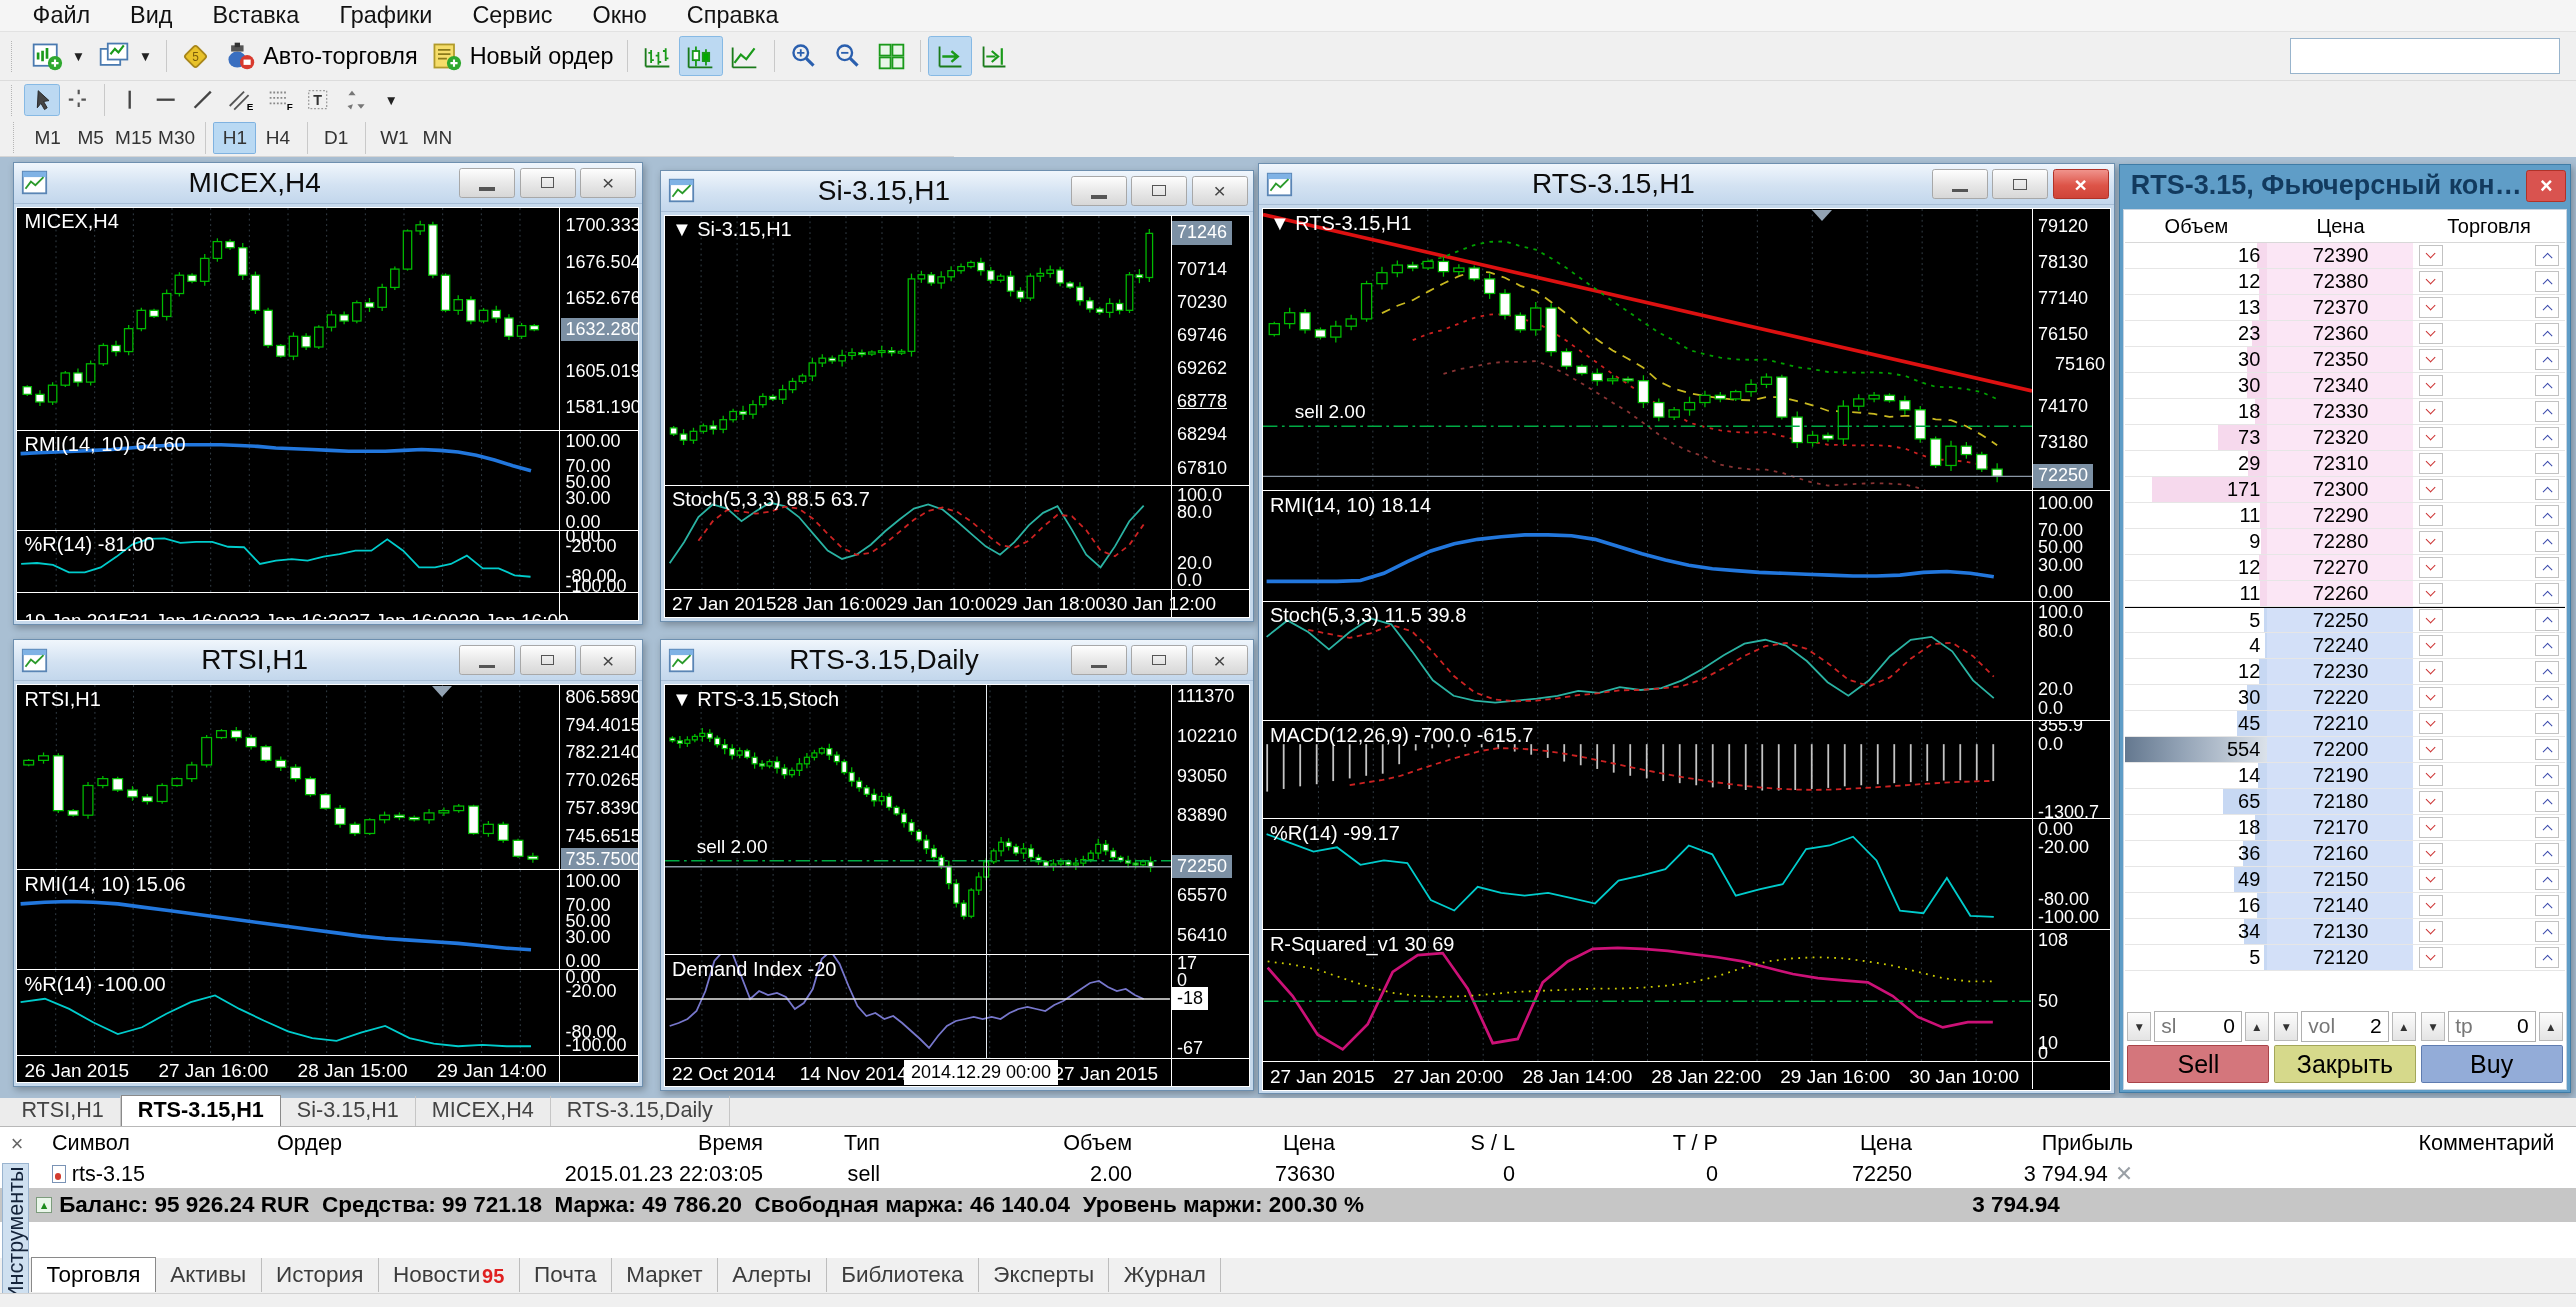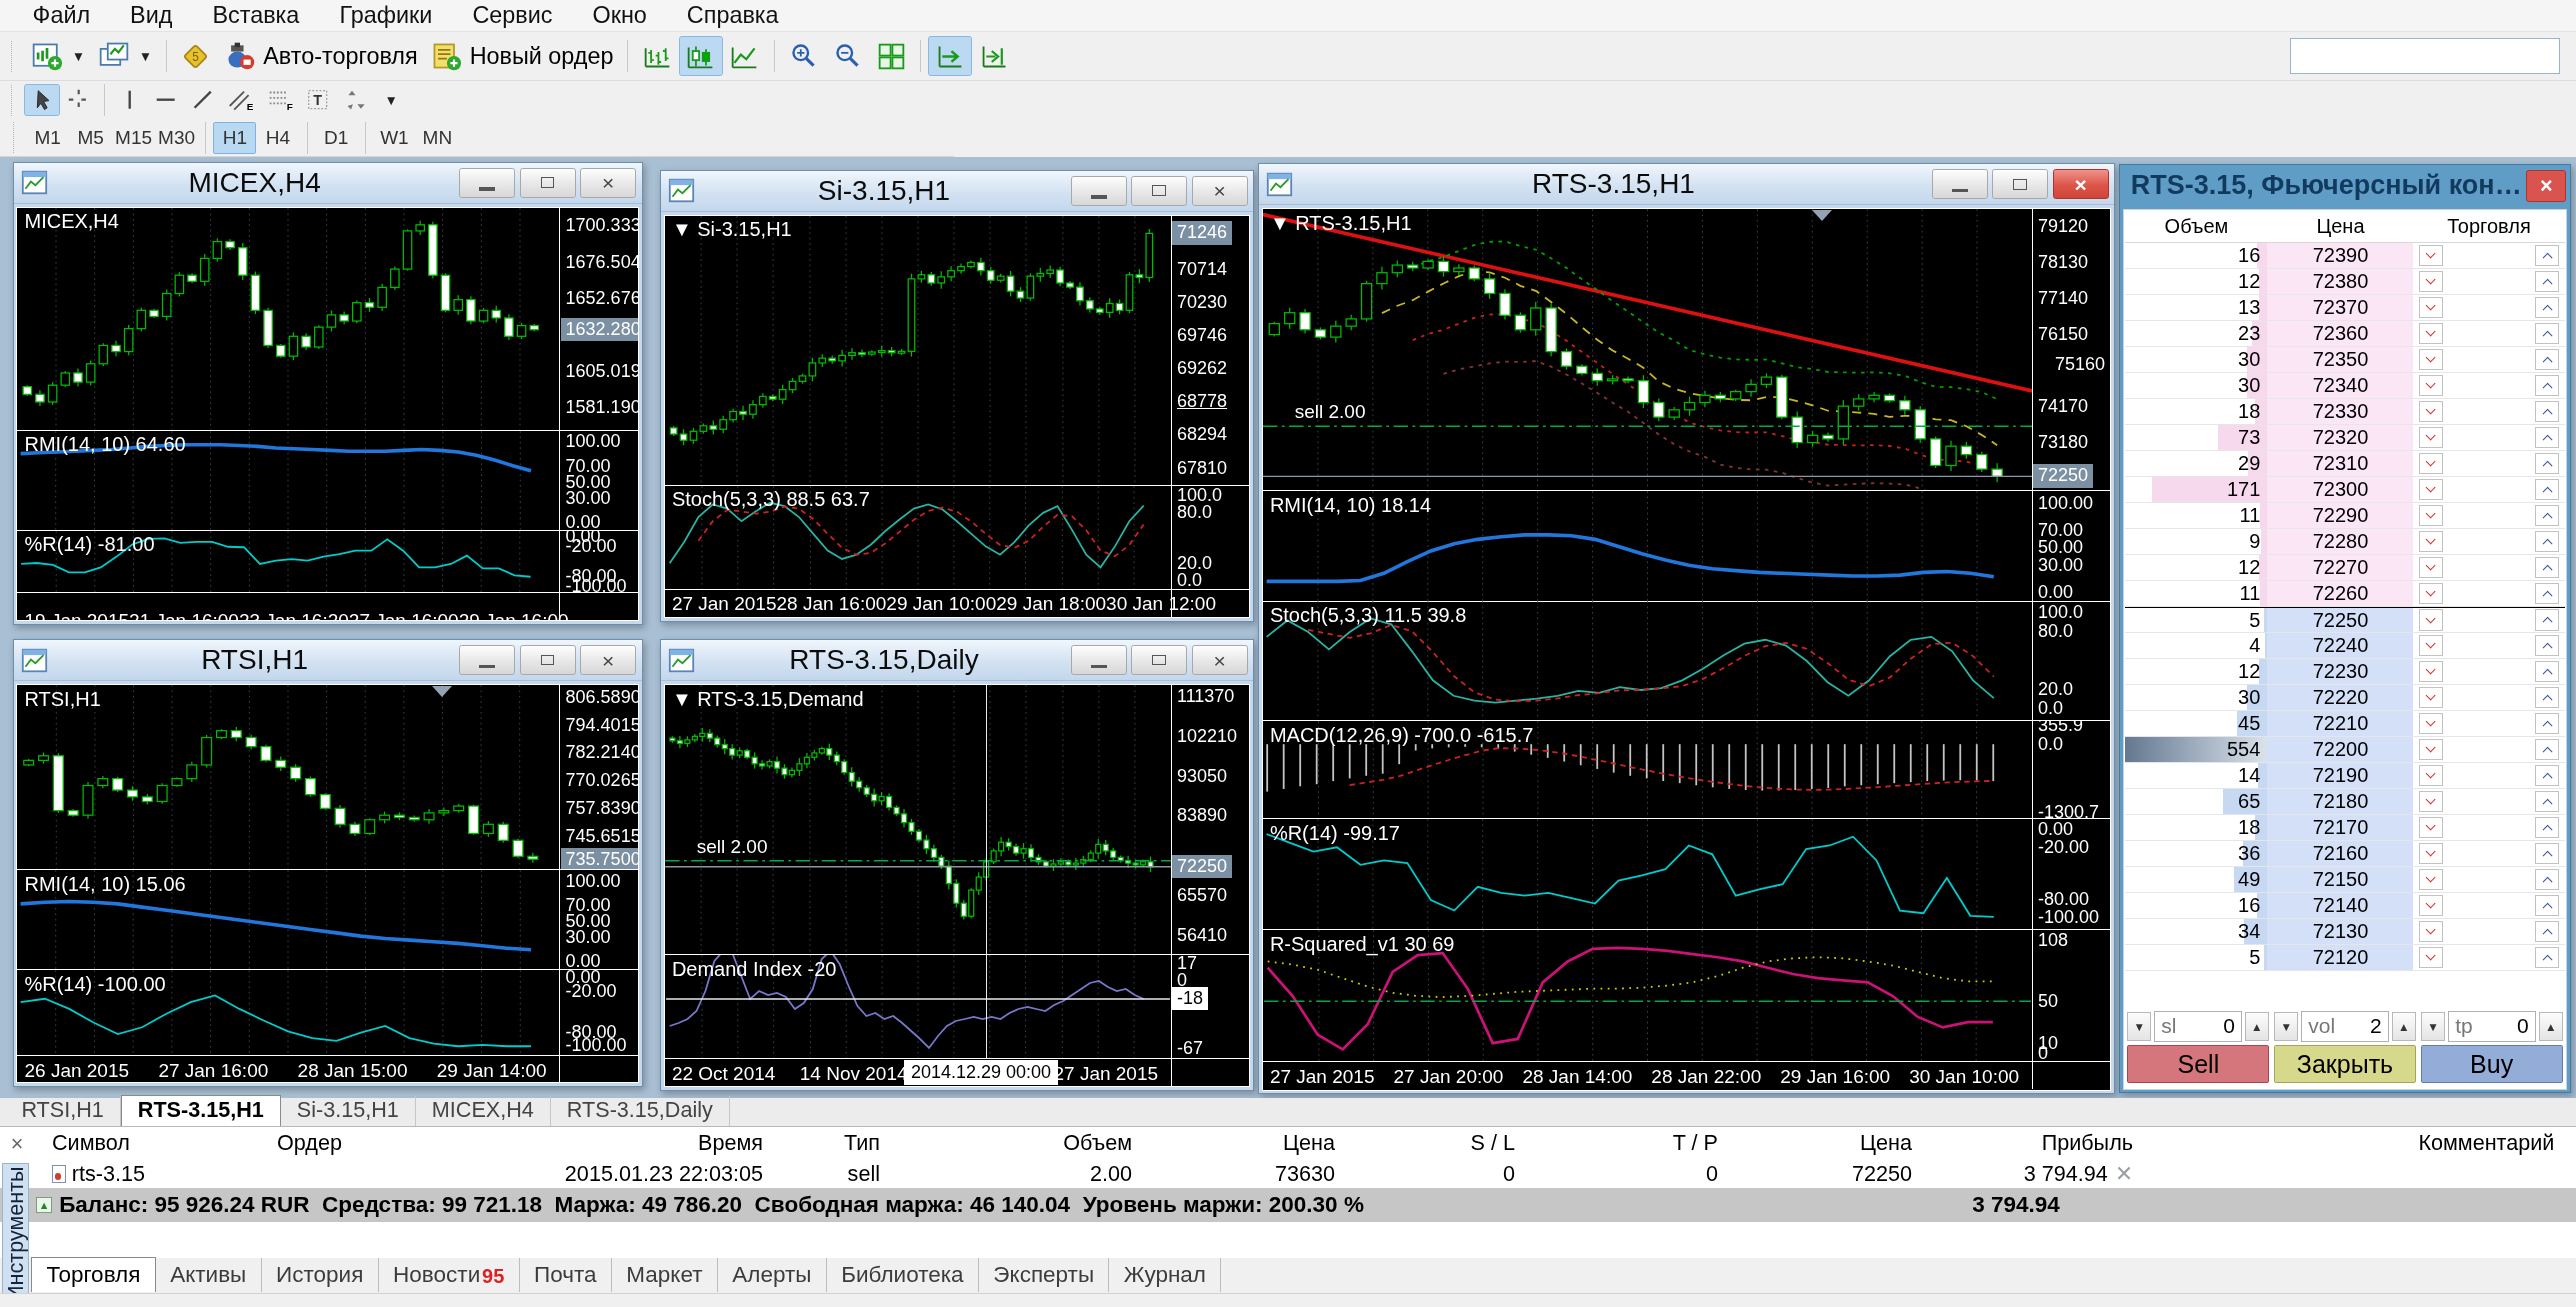--- a/index.html
+++ b/index.html
@@ -1109,21 +1109,21 @@
           <div class="level-label" style="top: 151px;">sell 2.00</div>
           <div class="axis" style="left: 506px; width: 95px; height: 270px;">
             <span class="tick" style="top: -0.2px;">111370</span>
             <span class="tick" style="top: 40px;">102210</span>
             <span class="tick" style="top: 80px;">93050</span>
             <span class="tick" style="top: 119px;">83890</span>
             <span class="tick" style="top: 199px;">65570</span>
             <span class="tick" style="top: 239px;">56410</span>
             <span class="tick hlbox" style="top: 170px;">72250</span>
           </div>
-          <div class="pane-label">▼ RTS-3.15,Demand</div>
+          <div class="pane-label">▼ RTS-3.15,Stoch</div>
         </div>
         <div class="pane" style="top: 270px; height: 104px;">
           <svg width="506" height="104" class="psvg" viewBox="0 0 562 116">
             <line x1="40" y1="0" x2="40" y2="116" stroke="#39454f" stroke-dasharray="2 4" stroke-width="1"></line>
             <line x1="80" y1="0" x2="80" y2="116" stroke="#39454f" stroke-dasharray="2 4" stroke-width="1"></line>
             <line x1="120" y1="0" x2="120" y2="116" stroke="#39454f" stroke-dasharray="2 4" stroke-width="1"></line>
             <line x1="161" y1="0" x2="161" y2="116" stroke="#39454f" stroke-dasharray="2 4" stroke-width="1"></line>
             <line x1="201" y1="0" x2="201" y2="116" stroke="#39454f" stroke-dasharray="2 4" stroke-width="1"></line>
             <line x1="241" y1="0" x2="241" y2="116" stroke="#39454f" stroke-dasharray="2 4" stroke-width="1"></line>
             <line x1="281" y1="0" x2="281" y2="116" stroke="#39454f" stroke-dasharray="2 4" stroke-width="1"></line>

